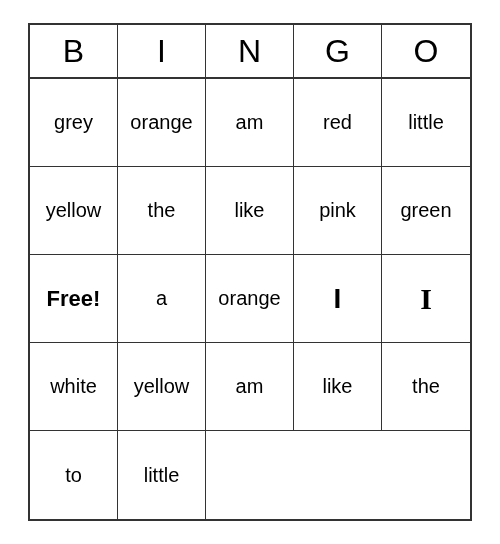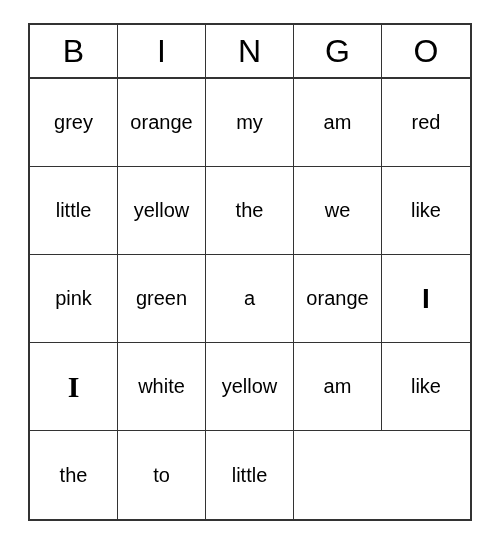--- a/index.html
+++ b/index.html
@@ -79,30 +79,29 @@
   <div class="bingo-header">
   <div class="bingo-header-cell">B</div>
       <div class="bingo-header-cell">I</div>
       <div class="bingo-header-cell">N</div>
       <div class="bingo-header-cell">G</div>
       <div class="bingo-header-cell">O</div>
     </div>
   <div class="bingo-grid">
   <div class="bingo-cell">grey</div>
       <div class="bingo-cell">orange</div>
-      <div class="bingo-cell">my</div>
       <div class="bingo-cell">am</div>
       <div class="bingo-cell">red</div>
       <div class="bingo-cell">little</div>
       <div class="bingo-cell">yellow</div>
       <div class="bingo-cell">the</div>
-      <div class="bingo-cell">we</div>
       <div class="bingo-cell">like</div>
       <div class="bingo-cell">pink</div>
       <div class="bingo-cell">green</div>
+      <div class="bingo-cell" style="font-size: 22px; font-weight: bold;">Free!</div>
       <div class="bingo-cell">a</div>
       <div class="bingo-cell">orange</div>
       <div class="bingo-cell" style="font-size: 28px; font-weight: bold;">I</div>
       <div class="bingo-cell" style="font-size: 28px; font-weight: bold; font-family: serif;">
         <span style="font-weight:900;font-size:30px;font-family:serif;">I</span>
       </div>
       <div class="bingo-cell">white</div>
       <div class="bingo-cell">yellow</div>
       <div class="bingo-cell">am</div>
       <div class="bingo-cell">like</div>

